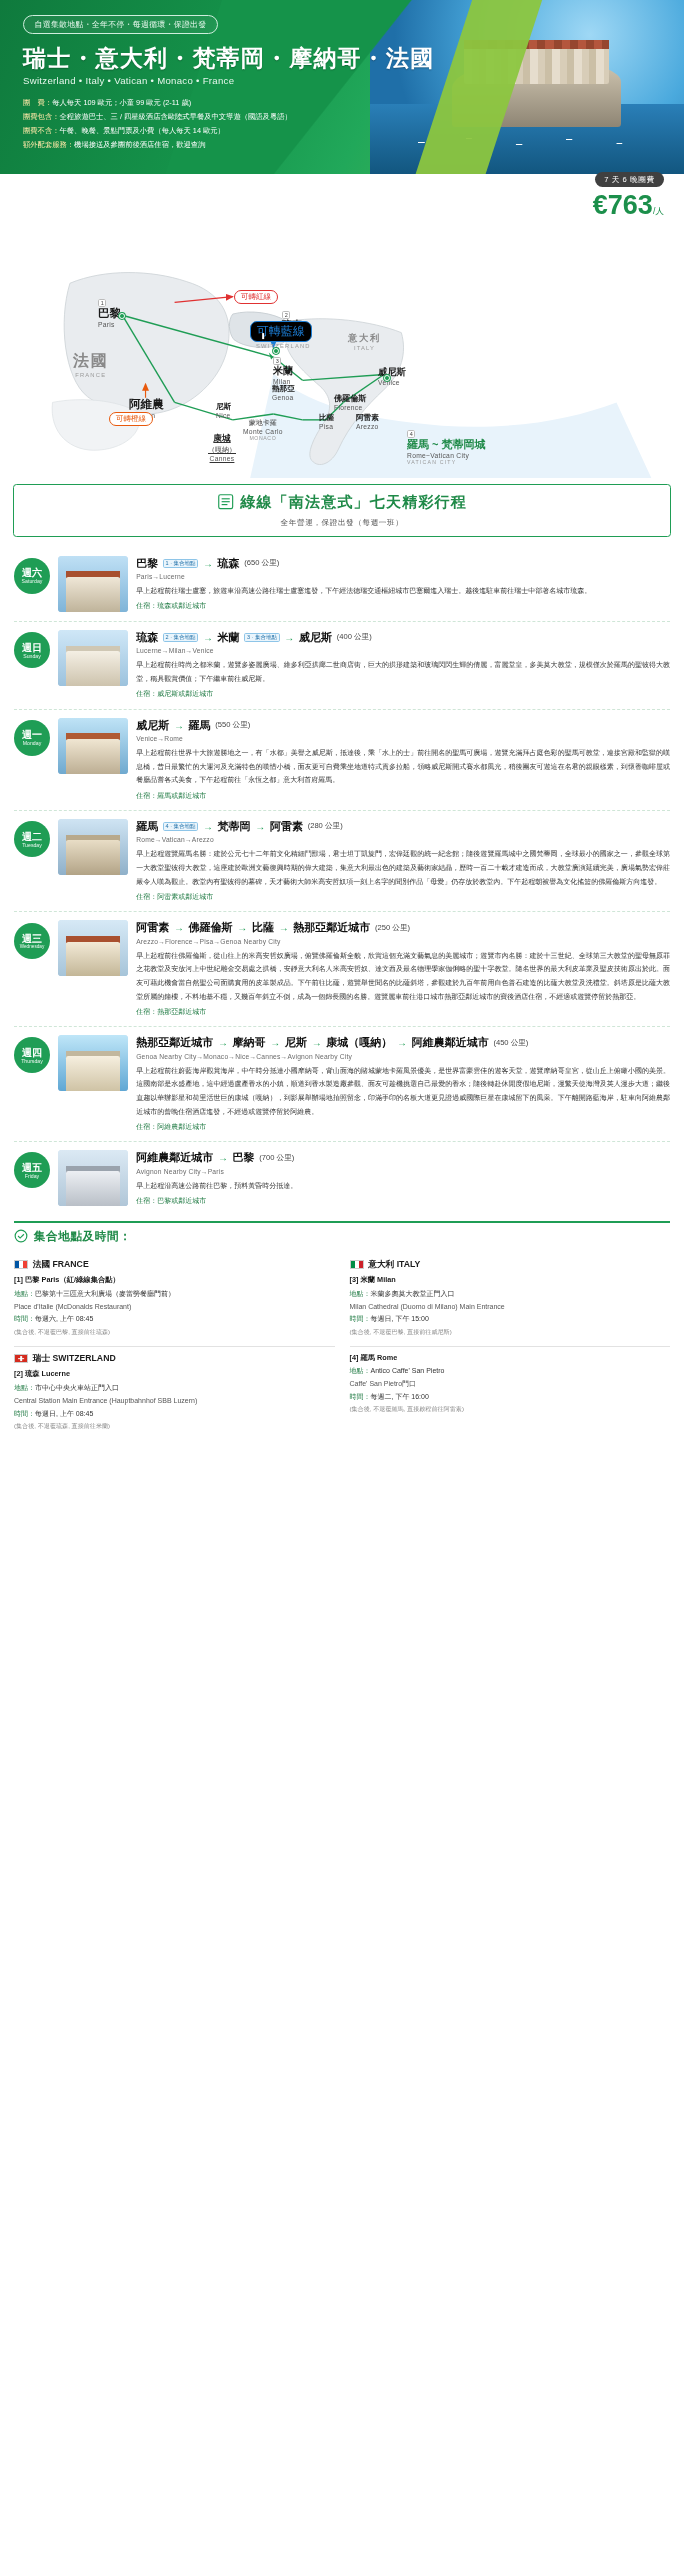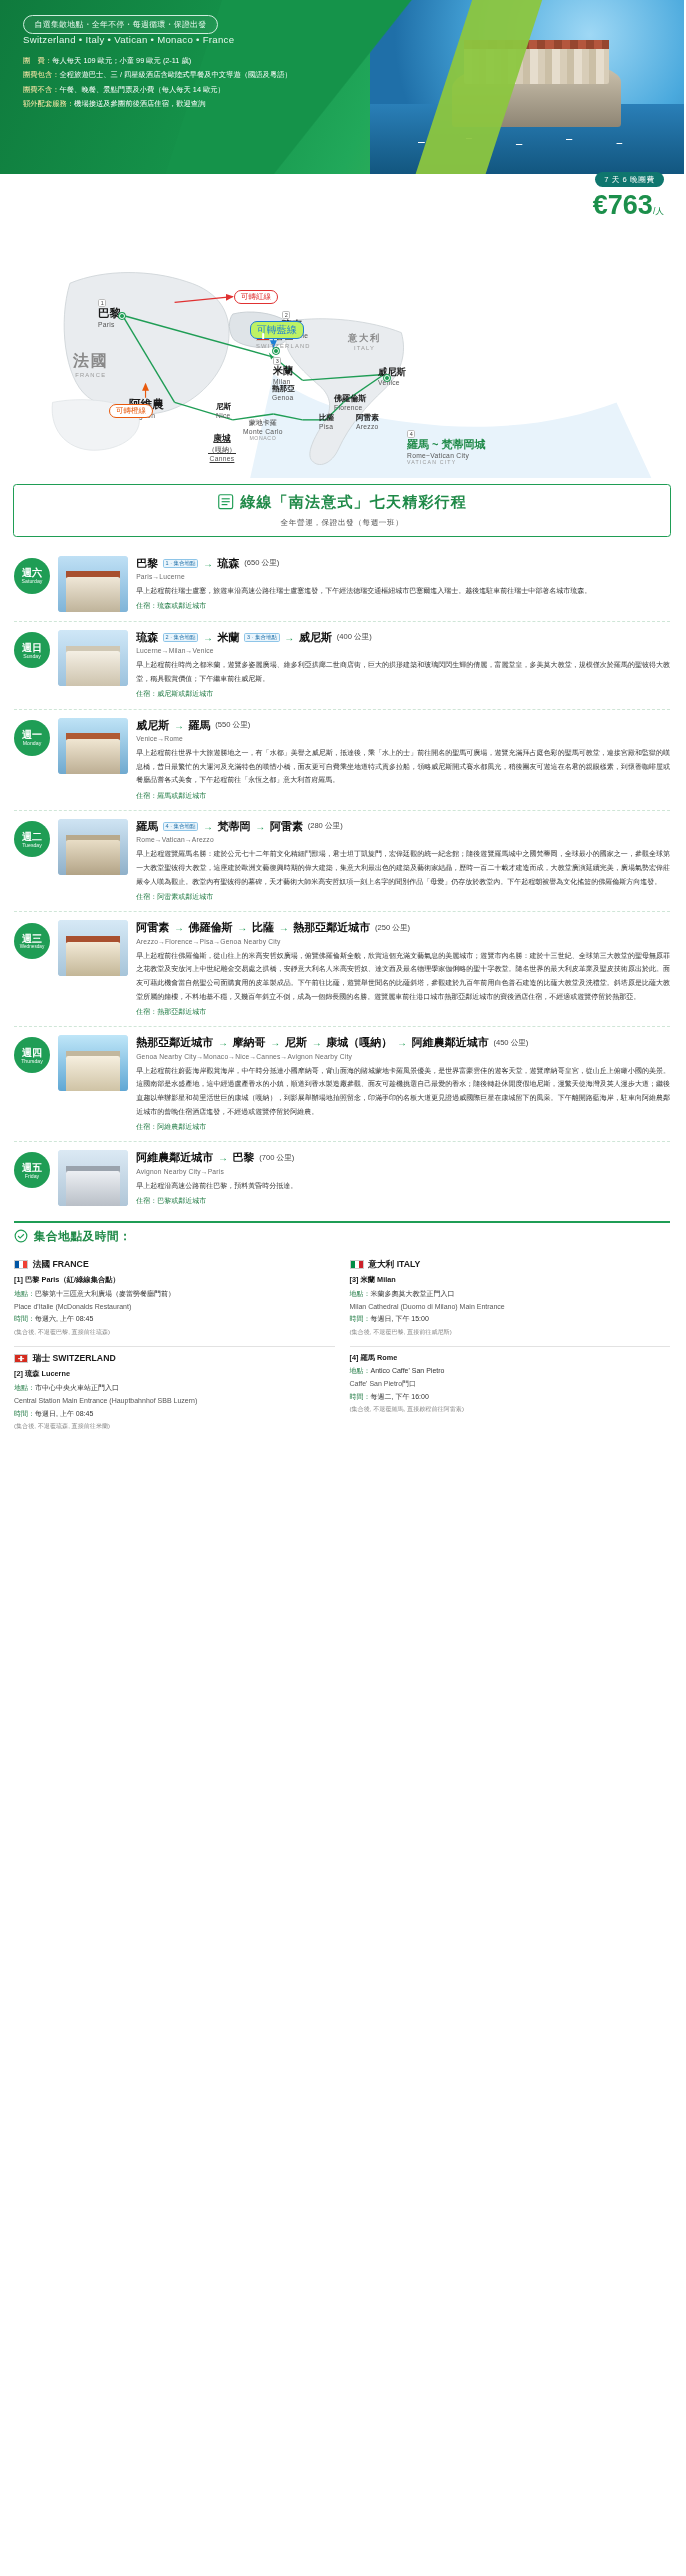--- a/index.html
+++ b/index.html
@@ -79,21 +79,21 @@
   .hero-lines { color:#ffffff; font-size:7.3px; line-height:1.95; }
   .hero-lines .lbl { color:#ffe9a8; }
   .hero-lines .row { white-space:nowrap; }
 
   
   .price-band { position:relative; height:54px; background:#ffffff; }
   .price-box {
     position:absolute; right:20px; top:-2.3px; text-align:right;
   }
   .price-tag-top {
-    display:inline-block; background:#0f766e; color:#fff; font-size:7.6px;
+    display:inline-block; background:#404040; color:#fff; font-size:7.6px;
     padding:2.9px 9.3px; border-radius:8.1px; letter-spacing:0.6px;
   }
   .price-main { color:#1c8f4b; font-size:27px; font-weight:bold; line-height:1.05; margin-top:3.5px;}
   .price-main .unit { font-size:8.7px; font-weight:normal; }
 
   
   .map-wrap {
     position:relative; height:250px; margin:0 0 3.5px 0; background:#fff;
   }
   .map-canvas {
@@ -106,21 +106,21 @@
   .country-en { font-size:5.8px; color:#9a9a9a; letter-spacing:1.2px;}
   .pin {
     position:absolute; width:5.8px; height:5.8px; border-radius:50%;
     background:#1f9d55; border:1.2px solid #fff; box-shadow:0 0 0 0.9px #1f9d55;
   }
   .badge-num {
     position:absolute; background:#fff; border:0.6px solid #bbb; border-radius:1.7px;
     font-size:5.5px; color:#444; padding:0 1.7px;
   }
   .opt-red { position:absolute; color:#e03131; font-size:7.6px; border:0.6px solid #e03131; border-radius:7px; padding:1.2px 5.8px; background:#fff;}
-  .opt-blue { position:absolute; color:#1c7ed6; font-size:10px; border:0.6px solid #1c7ed6; border-radius:7px; padding:1.2px 5.8px; background:#bef264;}
+  .opt-blue { position:absolute; color:#1c7ed6; font-size:12px; border:0.6px solid #1c7ed6; border-radius:7px; padding:1.2px 5.8px; background:#000000;}
   .opt-orange { position:absolute; color:#e8590c; font-size:7.6px; border:0.6px solid #e8590c; border-radius:7px; padding:1.2px 5.8px; background:#fff;}
 
   
   .section-title {
     margin:5.8px 12.8px 2.3px; border:1.2px solid #1f9d55; border-radius:3.5px;
     padding:8.1px 5.8px; text-align:center; background:#fff;
   }
   .section-title h2 { margin:0; font-size:15px; color:#1f8a48; letter-spacing:1.2px; }
   .section-title .st-sub { font-size:7.6px; color:#555; margin-top:4.7px; letter-spacing:0.6px;}
   .st-icon { display:inline-block; vertical-align:middle; margin-right:5.8px; }
@@ -198,20 +198,21 @@
       <div class="sea"></div>
       <div class="rock"></div>
       <div class="town"></div>
       <div class="roofs"></div>
       <div class="boats"></div>
     </div>
     <div class="hero-diag"></div>
     <div class="hero-diag2"></div>
     <div class="hero-content">
       <div class="hero-pill">自選集散地點・全年不停・每週循環・保證出發</div>
+      <div class="hero-title">瑞士・意大利・梵蒂岡・摩納哥・法國</div>
       <div class="hero-sub">Switzerland • Italy • Vatican • Monaco • France</div>
       <div class="hero-lines">
         <div class="row"><span class="lbl">團　費：</span><span>每人每天 109 歐元；小童 99 歐元 (2-11 歲)</span></div>
         <div class="row"><span class="lbl">團費包含：</span><span>全程旅遊巴士、三 / 四星級酒店含歐陸式早餐及中文導遊（國語及粵語）</span></div>
         <div class="row"><span class="lbl">團費不含：</span><span>午餐、晚餐、景點門票及小費（每人每天 14 歐元）</span></div>
         <div class="row"><span class="lbl">額外配套服務：</span><span>機場接送及參團前後酒店住宿，歡迎查詢</span></div>
       </div>
     </div>
   </div>
 
@@ -358,21 +359,21 @@
 
     <div class="map-label" style="left:407px; top:202px;">
       <span class="badge-num" style="position:static;">4</span>
       <div class="city-name-cn" style="font-size:11px;color:#1f8a48;">羅馬 ~ 梵蒂岡城</div>
       <div class="city-name-en">Rome~Vatican City</div>
       <div style="font-size:5.2px;color:#999;letter-spacing:1.2px;">VATICAN CITY</div>
     </div>
 
     <div class="opt-red" style="left:234px; top:62px;">可轉紅線</div>
     <div class="opt-blue" style="left:250px; top:93px;">可轉藍線</div>
-    <div class="opt-orange" style="left:109px; top:176px;">可轉橙線</div>
+    <div class="opt-orange" style="left:109px; top:184px;">可轉橙線</div>
   </div>
 
   <div class="section-title">
     <h2>
       <span class="st-icon">
         <svg width="17.4" height="17.4" viewBox="0 0 30 30" xmlns="http://www.w3.org/2000/svg">
           <rect x="3" y="3" width="24" height="24" rx="3" fill="none" stroke="#1f9d55" stroke-width="2"></rect>
           <line x1="8" y1="10" x2="22" y2="10" stroke="#1f9d55" stroke-width="2"></line>
           <line x1="8" y1="15" x2="22" y2="15" stroke="#1f9d55" stroke-width="2"></line>
           <line x1="8" y1="20" x2="18" y2="20" stroke="#1f9d55" stroke-width="2"></line>

